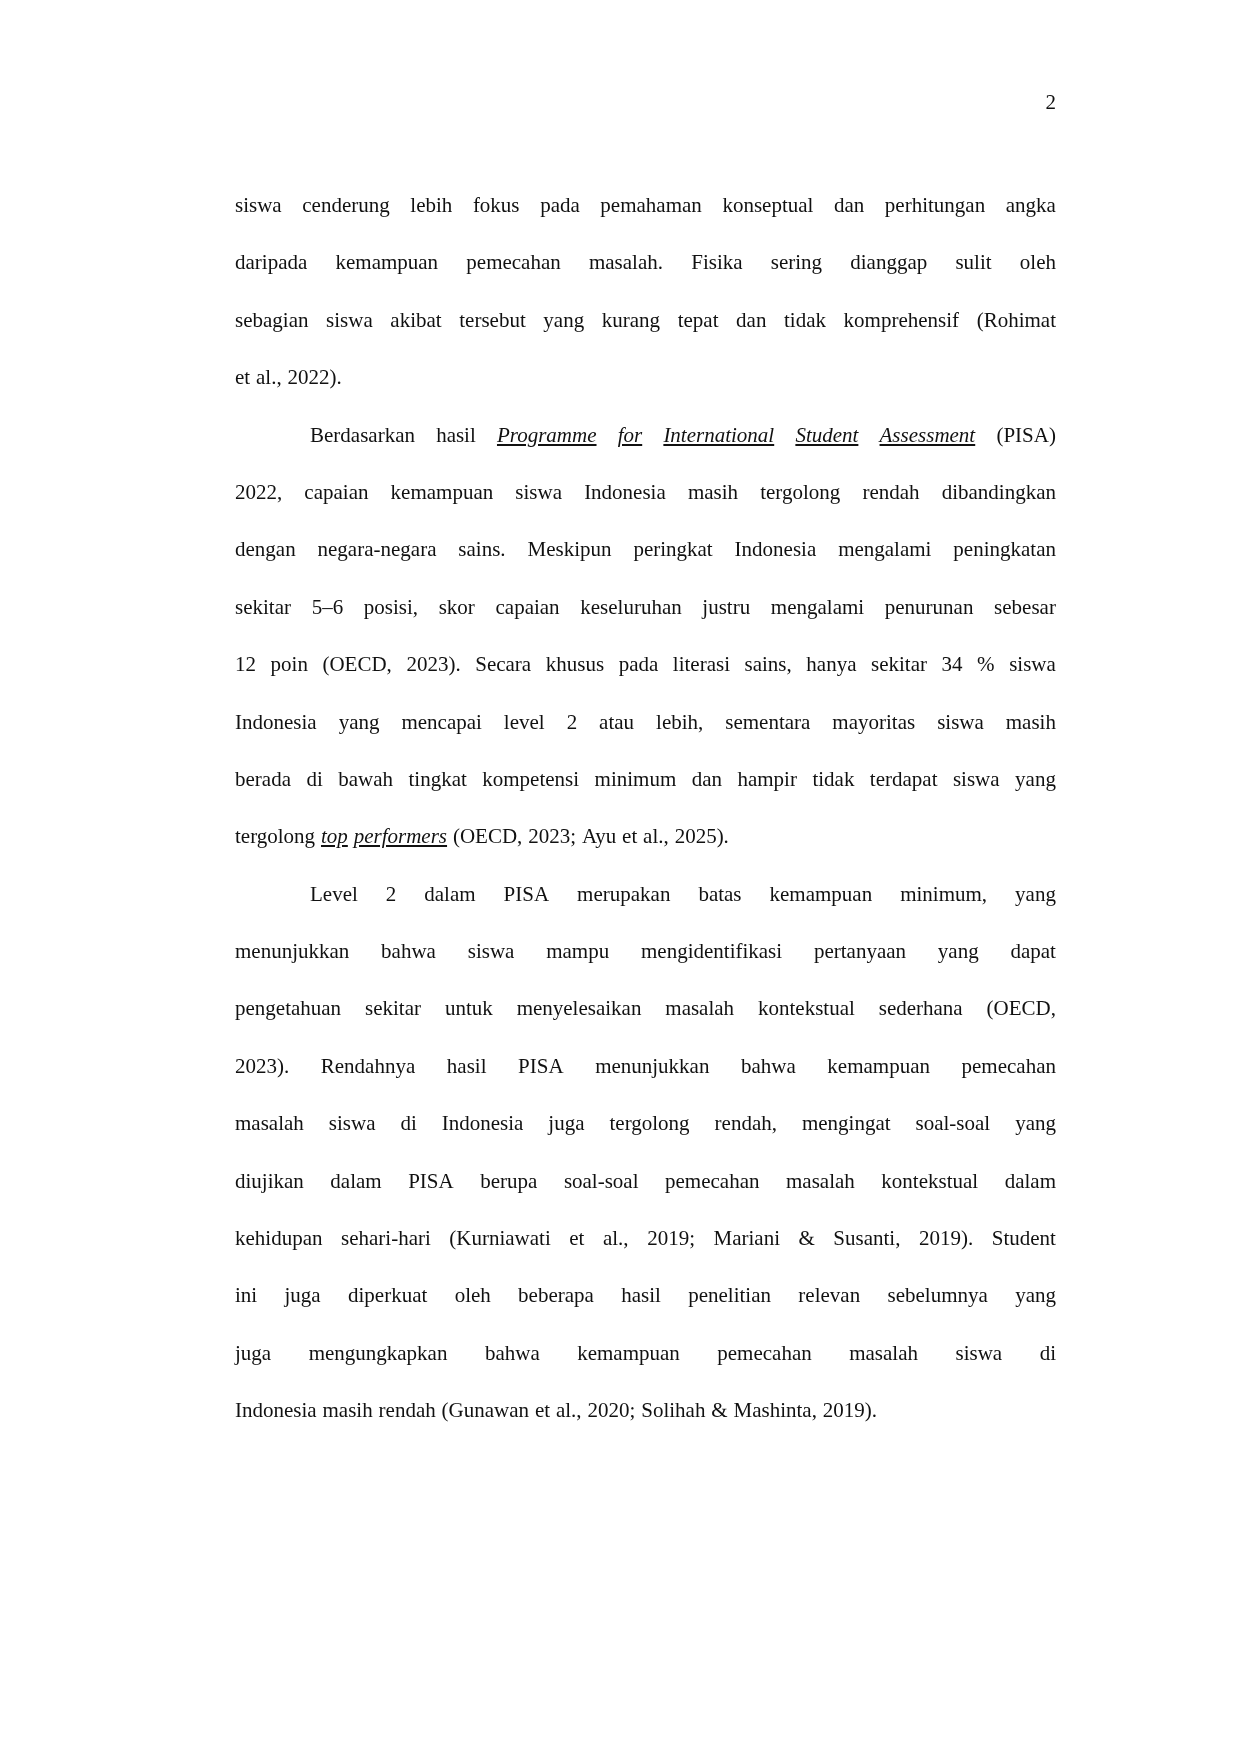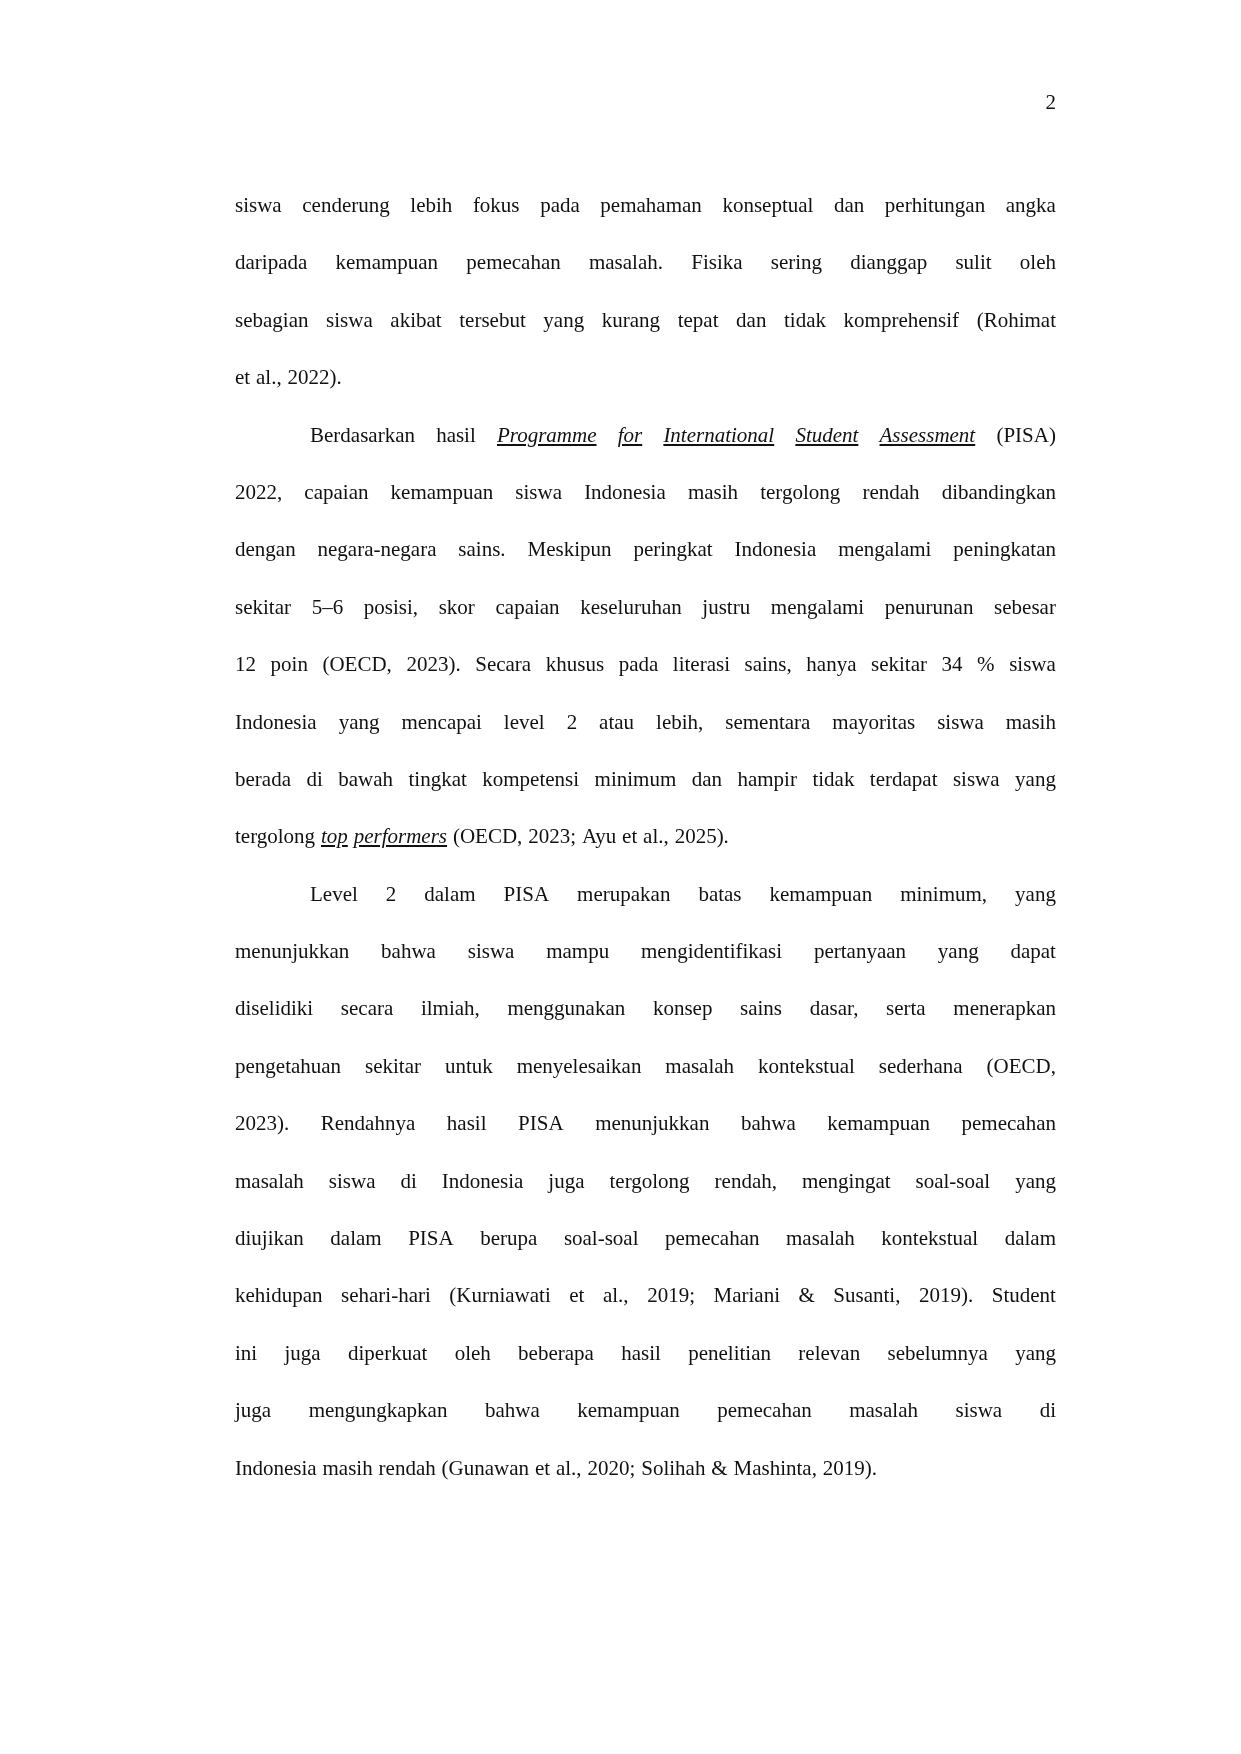--- a/index.html
+++ b/index.html
@@ -211,31 +211,20 @@
         <span class="w">menunjukkan</span>
         <span class="w">bahwa</span>
         <span class="w">siswa</span>
         <span class="w">mampu</span>
         <span class="w">mengidentifikasi</span>
         <span class="w">pertanyaan</span>
         <span class="w">yang</span>
         <span class="w">dapat</span>
       </div>
       <div class="line">
-        <span class="w">diselidiki</span>
-        <span class="w">secara</span>
-        <span class="w">ilmiah,</span>
-        <span class="w">menggunakan</span>
-        <span class="w">konsep</span>
-        <span class="w">sains</span>
-        <span class="w">dasar,</span>
-        <span class="w">serta</span>
-        <span class="w">menerapkan</span>
-      </div>
-      <div class="line">
         <span class="w">pengetahuan</span>
         <span class="w">sekitar</span>
         <span class="w">untuk</span>
         <span class="w">menyelesaikan</span>
         <span class="w">masalah</span>
         <span class="w">kontekstual</span>
         <span class="w">sederhana</span>
         <span class="w">(OECD,</span>
       </div>
       <div class="line">

